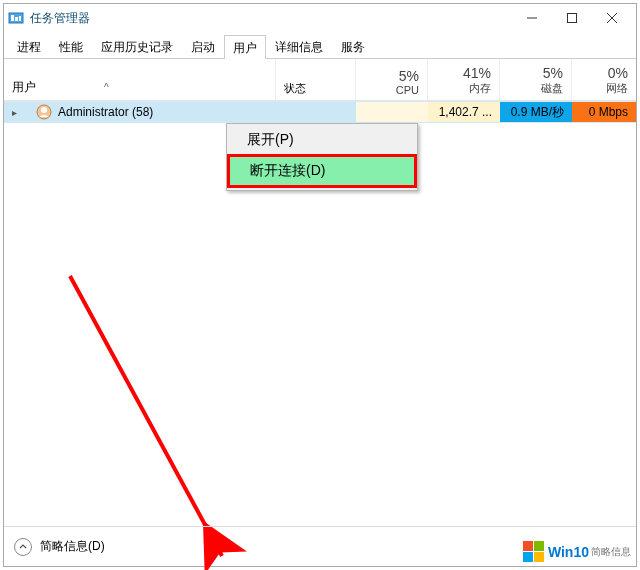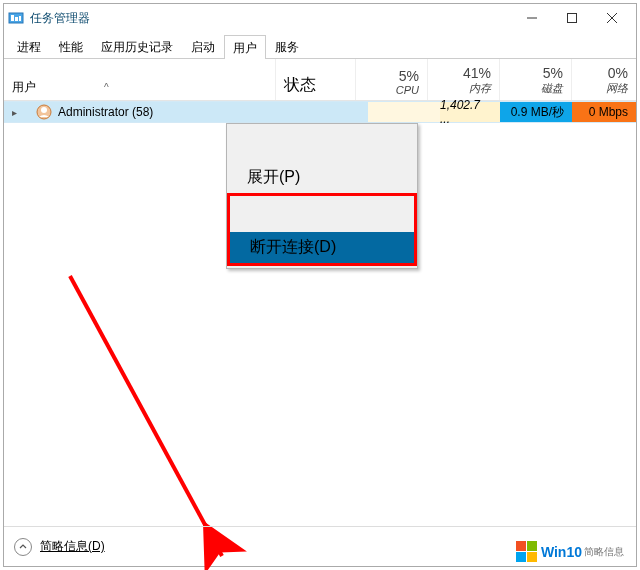--- a/index.html
+++ b/index.html
@@ -12,45 +12,45 @@
 .win-btn { width: 40px; height: 24px; display: flex; align-items: center; justify-content: center; font-size: 13px; color: #333; }
 .win-btn svg { stroke: #333; stroke-width: 1; fill: none; }
 .menu-bar { display: flex; height: 22px; padding: 0 4px; }
 .menu-item { font-size: 12px; padding: 2px 8px; color: #000; }
 .tab-bar { display: flex; height: 25px; border-bottom: 1px solid #ccc; padding-left: 4px; margin-top: 2px; text-align: center; }
 .tab { font-size: 12px; padding: 4px 8px; border: 1px solid transparent; border-bottom: none; color: #000; }
 .tab.active { border-color: #ccc; background: #fff; position: relative; top: 1px; }
 .column-header { display: flex; height: 42px; border-bottom: 1px solid #e5e5e5; }
 .col-user { flex: 1; display: flex; align-items: flex-end; justify-content: flex-start; padding: 0 8px 4px 8px; font-size: 12px; border-right: 1px solid #eee; }
 .col-user .sort { margin: 0 auto; font-size: 10px; color: #666; position: absolute; top: 78px; left: 100px; }
-.col-status { width: 80px; display: flex; align-items: flex-end; padding: 0 8px 4px 8px; font-size: 16px; border-right: 1px solid #eee; }
+.col-status { width: 80px; display: flex; align-items: flex-end; padding: 0 8px 4px 8px; font-size: 11px; border-right: 1px solid #eee; }
 .col-metric { width: 72px; display: flex; flex-direction: column; align-items: flex-end; justify-content: flex-end; padding: 4px 8px; border-right: 1px solid #eee; }
 .col-metric:last-child { width: 64px; border-right: none; }
 .metric-pct { font-size: 14px; color: #444; }
-.metric-label { font-size: 11px; color: #444; font-style: italic; }
+.metric-label { font-size: 11px; color: #444; }
 .user-row { display: flex; height: 22px; align-items: center; background: #cce8f7; border-top: 1px solid #d3e9f6; border-bottom: 1px solid #d3e9f6; font-size: 12px; }
 .user-cell-main { flex: 1; display: flex; align-items: center; padding-left: 8px; }
 .expand-caret { width: 12px; color: #555; font-size: 10px; }
 .user-icon { width: 16px; height: 16px; margin: 0 6px 0 12px; }
 .user-cell { display: flex; align-items: center; justify-content: flex-end; padding-right: 8px; height: 100%; }
 .uc-status { width: 80px; }
 .uc-cpu { width: 72px; background: #fff7e0; }
-.uc-mem { width: 60px; background: #fff3ce; font-style: italic; }
+.uc-mem { width: 72px; background: #fff3ce; }
 .uc-disk { width: 72px; background: #0ea5e9; }
 .uc-net { width: 64px; background: #f97316; }
 .content-area { position: relative; height: 370px; }
 .context-menu { position: absolute; top: 0px; left: 222px; width: 192px; background: #f0f0f0; border: 1px solid #b5b5b5; box-shadow: 2px 2px 3px rgba(0,0,0,0.25); padding: 2px; }
-.ctx-item { font-size: 16px; padding: 5px 18px; color: #000; margin-top: 36px; }
+.ctx-item { font-size: 14px; padding: 5px 18px; color: #000; }
 .ctx-highlight-box { border: 3px solid #ff0000; padding: 0; margin: 0 -2px; }
-.ctx-item.highlighted { background: #0369a1; padding: 5px 20px; }
+.ctx-item.highlighted { background: #86efac; padding: 5px 20px; }
 .footer { position: absolute; bottom: 0; left: 0; right: 0; height: 40px; border-top: 1px solid #ddd; display: flex; align-items: center; padding: 0 10px; }
-.footer-left { display: flex; align-items: center; font-size: 12px; text-decoration: underline; }
+.footer-left { display: flex; align-items: center; font-size: 12px; }
 .caret-circle { width: 18px; height: 18px; border: 1px solid #888; border-radius: 50%; display: flex; align-items: center; justify-content: center; margin-right: 8px; }
 .caret-circle svg { stroke: #555; fill: none; stroke-width: 1.2; }
-.watermark { position: absolute; right: 16px; bottom: 8px; display: flex; align-items: center; font-size: 12px; color: #555; }
+.watermark { position: absolute; right: 9px; bottom: 8px; display: flex; align-items: center; font-size: 12px; color: #555; }
 .win-logo { display: grid; grid-template-columns: 10px 10px; grid-template-rows: 10px 10px; gap: 1px; margin-right: 4px; }
 .win-logo span:nth-child(1){background:#f25022}.win-logo span:nth-child(2){background:#7fba00}.win-logo span:nth-child(3){background:#00a4ef}.win-logo span:nth-child(4){background:#ffb900}
 .wm-bold { color:#0078d7; font-weight:bold; font-size:14px; }
 .wm-small { font-size:10px; color:#777; margin-left:2px; }
 .arrow-annotation { position: absolute; top: 138px; left: 28px; pointer-events: none; }
 </style>
 </head>
 <body>
 
 <div class="outer-border">
@@ -85,20 +85,21 @@
     </div>
   </div>
 
 
   <div class="tab-bar">
     <div class="tab">进程</div>
     <div class="tab">性能</div>
     <div class="tab">应用历史记录</div>
     <div class="tab">启动</div>
     <div class="tab active">用户</div>
+    <div class="tab">详细信息</div>
     <div class="tab">服务</div>
   </div>
 
   <div class="column-header">
     <div class="col-user">
       <span>用户</span>
       <span class="sort">^</span>
     </div>
     <div class="col-status">状态</div>
     <div class="col-metric">

